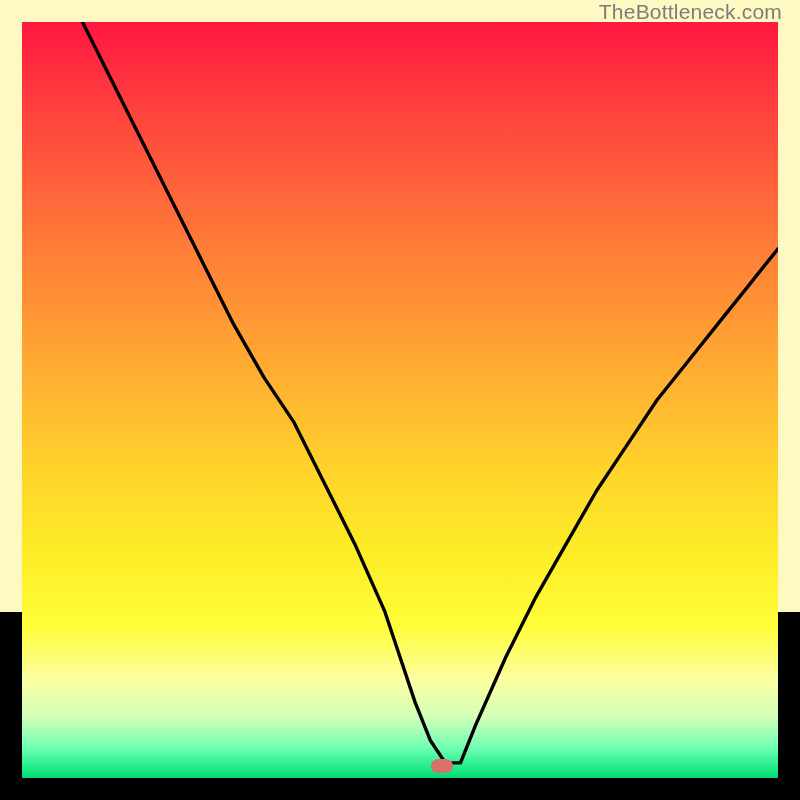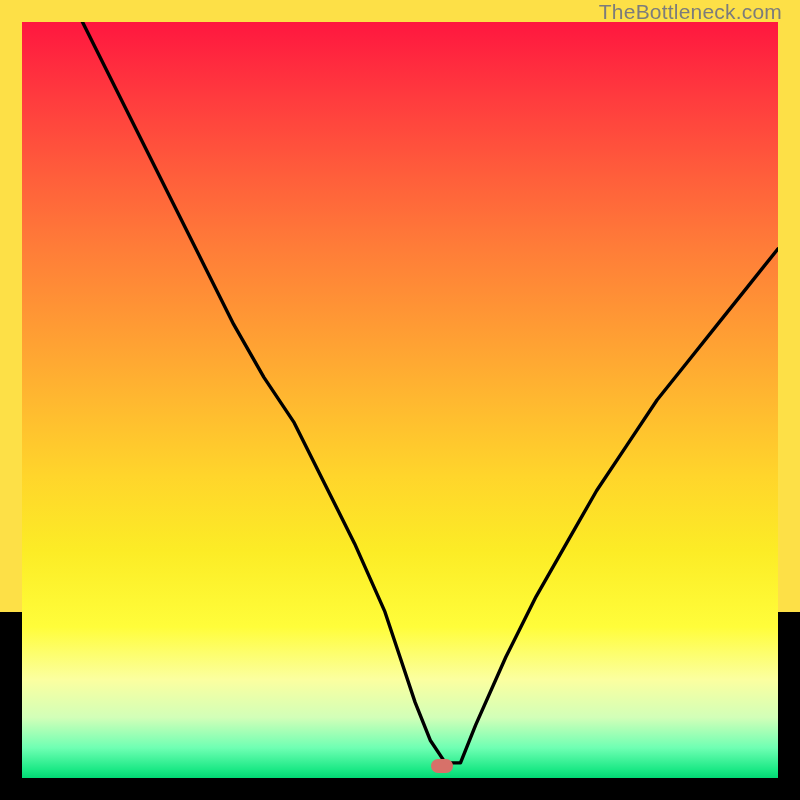--- a/index.html
+++ b/index.html
@@ -10,21 +10,21 @@
     background: #000;
     overflow: hidden;
     font-family: Arial, Helvetica, sans-serif;
   }
   .frame {
     position: absolute;
     top: 0;
     left: 0;
     width: 800px;
     height: 612px;
-    background: #fde047;
+    background: #fef9c3;
   }
   .plot-area {
     position: absolute;
     top: 22px;
     left: 22px;
     width: 756px;
     height: 756px;
     background: linear-gradient(
       to bottom,
       #ff173f 0%,

